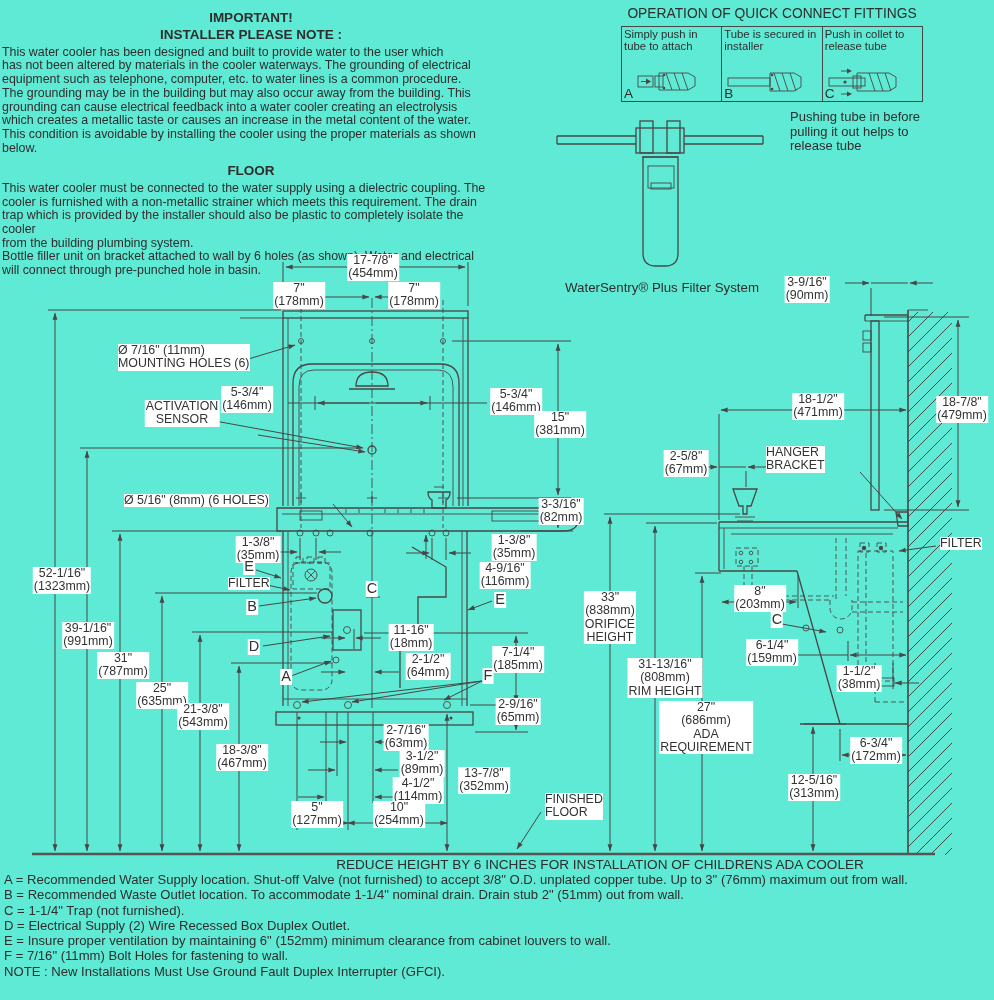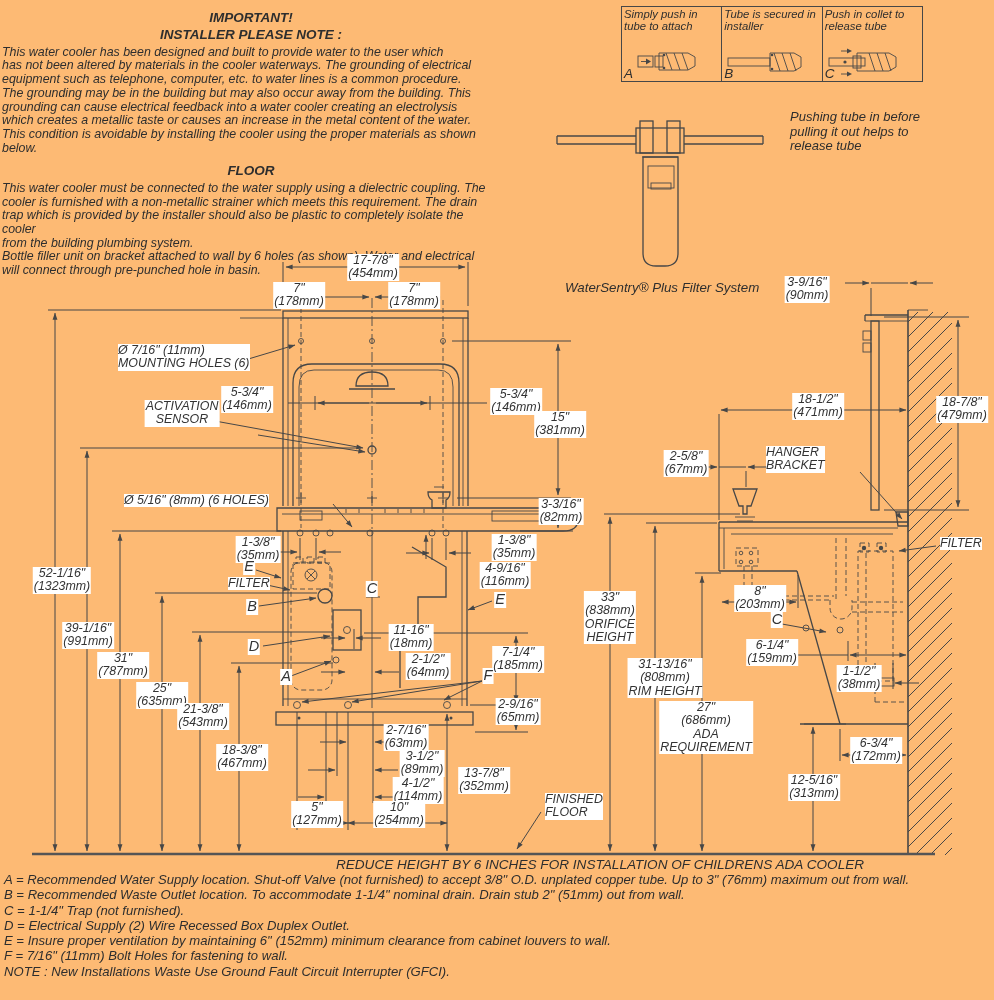--- a/index.html
+++ b/index.html
@@ -1,17 +1,17 @@
 <!DOCTYPE html>
 <html><head>
 <meta charset="utf-8">
 <style>
   html,body{margin:0;padding:0;background:#fff;}
-  #sheet{position:relative;width:994px;height:1000px;background:#fdba74;overflow:hidden;
-         font-family:"Liberation Sans",sans-serif;color:#2e2e2e;font-style:italic;}
+  #sheet{position:relative;width:994px;height:1000px;background:#5eead4;overflow:hidden;
+         font-family:"Liberation Sans",sans-serif;color:#2e2e2e;}
   .sec{position:absolute;z-index:2;}
   .sec h1,.sec h2{margin:0;font-size:13.5px;text-align:center;white-space:pre-line;line-height:1.25;}
   .sec p{margin:2px 0 0 0;font-size:12.4px;line-height:13.7px;white-space:pre-line;}
   #important{left:2px;top:10px;width:498px;}
   #notice{left:2px;top:163px;width:498px;}
   
   #qc{left:621px;top:6px;width:302px;z-index:2;}
   #qc .qc-title{font-size:13.8px;text-align:center;margin-bottom:5px;white-space:nowrap;}
   #qc .qc-box{display:flex;border:1.3px solid #474747;height:74px;}
   #qc .qc-cell{position:relative;flex:1;border-right:1.3px solid #474747;padding:1px 2px;}
@@ -62,20 +62,21 @@
     <h2>FLOOR</h2>
     <p>This water cooler must be connected to the water supply using a dielectric coupling. The
 cooler is furnished with a non-metallic strainer which meets this requirement. The drain
 trap which is provided by the installer should also be plastic to completely isolate the cooler
 from the building plumbing system.
 Bottle filler unit on bracket attached to wall by 6 holes (as shown). Water and electrical
 will connect through pre-punched hole in basin.</p>
   </section>
 
   <section class="sec" id="qc">
+    <div class="qc-title">OPERATION OF QUICK CONNECT FITTINGS</div>
     <div class="qc-box">
       <div class="qc-cell">
         <div class="qc-caption">Simply push in tube to attach</div>
         <span class="qc-letter">A</span>
         <svg class="qc-art" width="88" height="32" viewBox="0 0 88 32">
           <rect x="12" y="9" width="15" height="11" class="t"></rect>
           <path d="M15,14.5 H21" class="t"></path>
             <path d="M20,11.5 L25,14.5 L20,17.5 Z" class="fl"></path>
           <path d="M33,6 H62 L69,10 V19 L62,23 H33 Z" class="t"></path>
           <rect x="29" y="9" width="8" height="11" class="t"></rect>
@@ -473,16 +474,16 @@
   <div id="watersentry">WaterSentry® Plus Filter System</div>
   <div id="reduce-note">REDUCE HEIGHT BY 6 INCHES FOR INSTALLATION OF CHILDRENS ADA COOLER</div>
 
   <section class="sec" id="legend">
     <div>A = Recommended Water Supply location. Shut-off Valve (not furnished) to accept 3/8" O.D. unplated copper tube. Up to 3" (76mm) maximum out from wall.</div>
     <div>B = Recommended Waste Outlet location. To accommodate 1-1/4" nominal drain. Drain stub 2" (51mm) out from wall.</div>
     <div>C = 1-1/4" Trap (not furnished).</div>
     <div>D = Electrical Supply (2) Wire Recessed Box Duplex Outlet.</div>
     <div>E = Insure proper ventilation by maintaining 6" (152mm) minimum clearance from cabinet louvers to wall.</div>
     <div>F = 7/16" (11mm) Bolt Holes for fastening to wall.</div>
-    <div>NOTE : New Installations Waste Use Ground Fault Circuit Interrupter (GFCI).</div>
+    <div>NOTE : New Installations Must Use Ground Fault Duplex Interrupter (GFCI).</div>
   </section>
 
 </div>
 
 </body></html>

